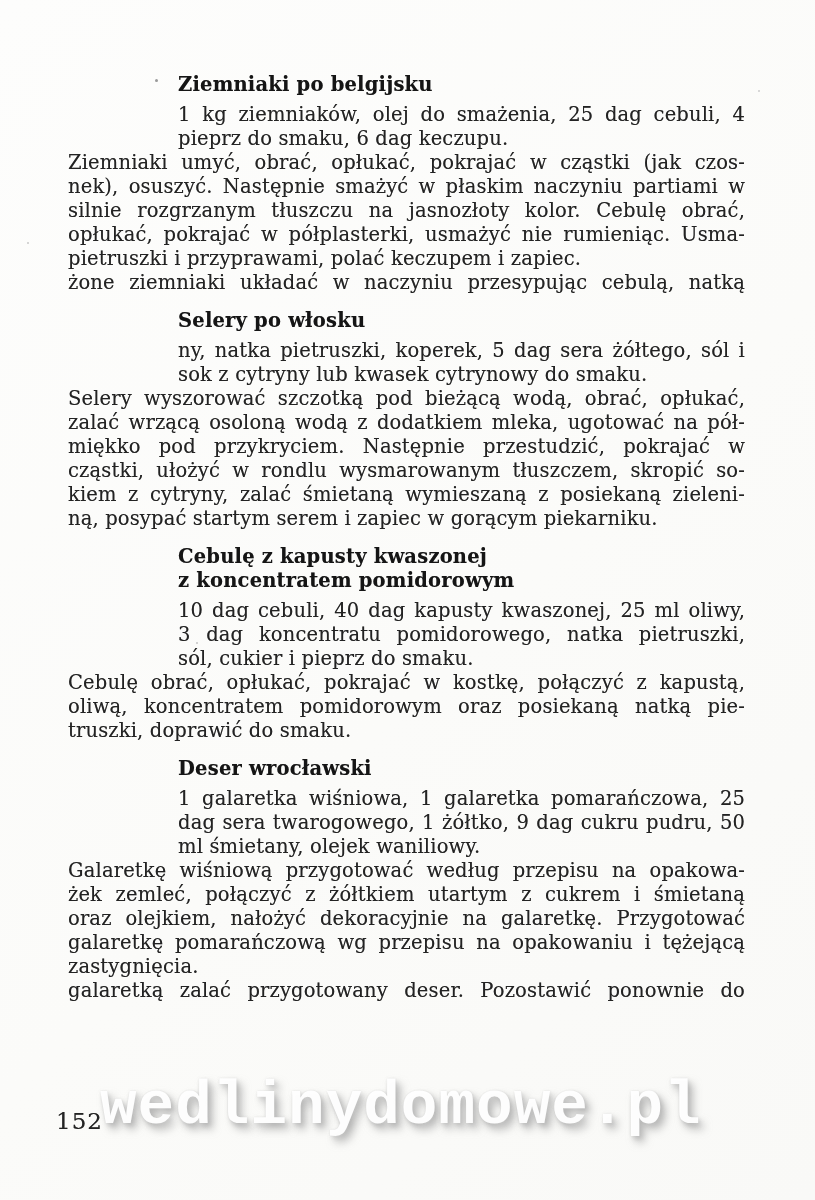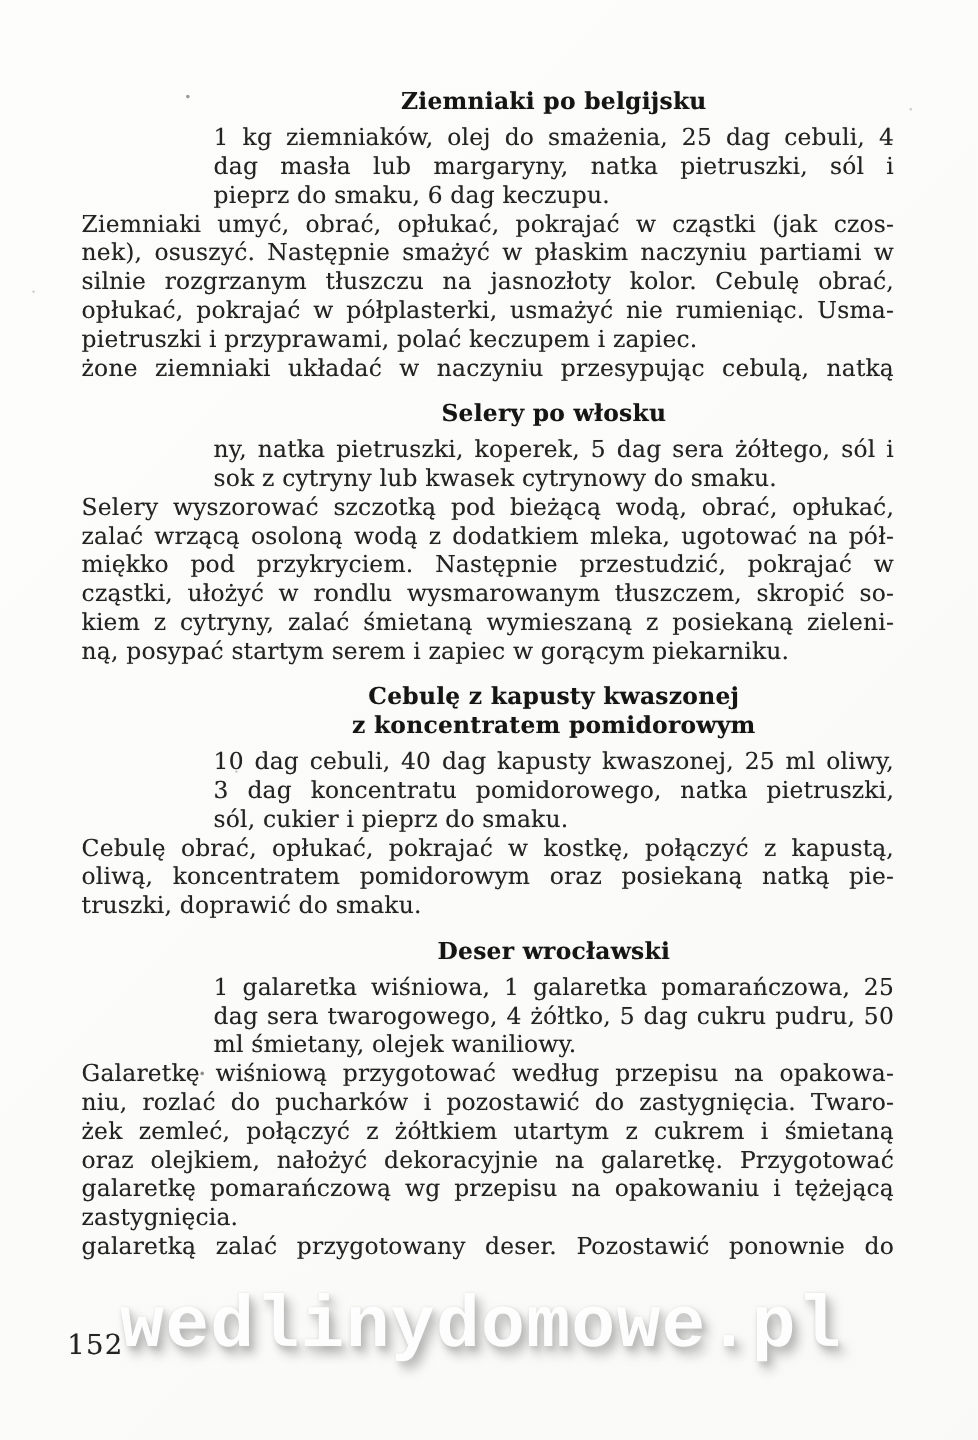--- a/index.html
+++ b/index.html
@@ -30,21 +30,21 @@
     text-shadow: 0 0 0.6px rgba(35,35,35,0.45);
   }
   .section { margin: 0; }
   .title {
     margin: 8px 0 6px 110px;
     font-weight: bold;
     color: #151515;
     letter-spacing: 0.2px;
   }
   .section:first-child .title { margin-top: 0; }
-  .tline { text-align: center; }
+  .tline { text-align: left; }
   .ingredients {
     margin-left: 110px;
     margin-bottom: 0;
   }
   .method { margin-bottom: 14px; }
   .line {
     text-align: justify;
     text-align-last: justify;
     letter-spacing: 0.15px;
   }
@@ -93,21 +93,20 @@
   <div class="speck speck4"></div>
   <div class="speck speck5"></div>
 
   <div class="content">
       <div class="section">
         <div class="title">
           <div class="tline">Ziemniaki po belgijsku</div>
         </div>
         <div class="ingredients">
           <div class="line">1 kg ziemniaków, olej do smażenia, 25 dag cebuli, 4</div>
-          <div class="line">dag masła lub margaryny, natka pietruszki, sól i</div>
           <div class="line last">pieprz do smaku, 6 dag keczupu.</div>
         </div>
         <div class="method">
           <div class="line">Ziemniaki umyć, obrać, opłukać, pokrajać w cząstki (jak czos-</div>
           <div class="line">nek), osuszyć. Następnie smażyć w płaskim naczyniu partiami w</div>
           <div class="line">silnie rozgrzanym tłuszczu na jasnozłoty kolor. Cebulę obrać,</div>
           <div class="line">opłukać, pokrajać w półplasterki, usmażyć nie rumieniąc. Usma-</div>
           <div class="line last">pietruszki i przyprawami, polać keczupem i zapiec.</div>
           <div class="line">żone ziemniaki układać w naczyniu przesypując cebulą, natką</div>
         </div>
@@ -144,26 +143,25 @@
           <div class="line">oliwą, koncentratem pomidorowym oraz posiekaną natką pie-</div>
           <div class="line last">truszki, doprawić do smaku.</div>
         </div>
       </div>
       <div class="section">
         <div class="title">
           <div class="tline">Deser wrocławski</div>
         </div>
         <div class="ingredients">
           <div class="line">1 galaretka wiśniowa, 1 galaretka pomarańczowa, 25</div>
-          <div class="line">dag sera twarogowego, 4 żółtko, 5 dag cukru pudru, 50</div>
+          <div class="line">dag sera twarogowego, 1 żółtko, 9 dag cukru pudru, 50</div>
           <div class="line last">ml śmietany, olejek waniliowy.</div>
         </div>
         <div class="method">
           <div class="line">Galaretkę wiśniową przygotować według przepisu na opakowa-</div>
-          <div class="line">niu, rozlać do pucharków i pozostawić do zastygnięcia. Twaro-</div>
           <div class="line">żek zemleć, połączyć z żółtkiem utartym z cukrem i śmietaną</div>
           <div class="line">oraz olejkiem, nałożyć dekoracyjnie na galaretkę. Przygotować</div>
           <div class="line">galaretkę pomarańczową wg przepisu na opakowaniu i tężejącą</div>
           <div class="line last">zastygnięcia.</div>
           <div class="line">galaretką zalać przygotowany deser. Pozostawić ponownie do</div>
         </div>
       </div>
     </div>
 
   <div class="page-number">152</div>

